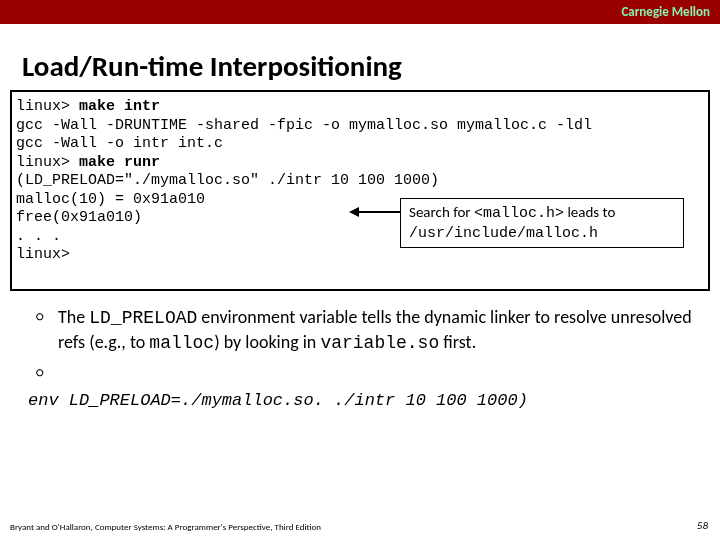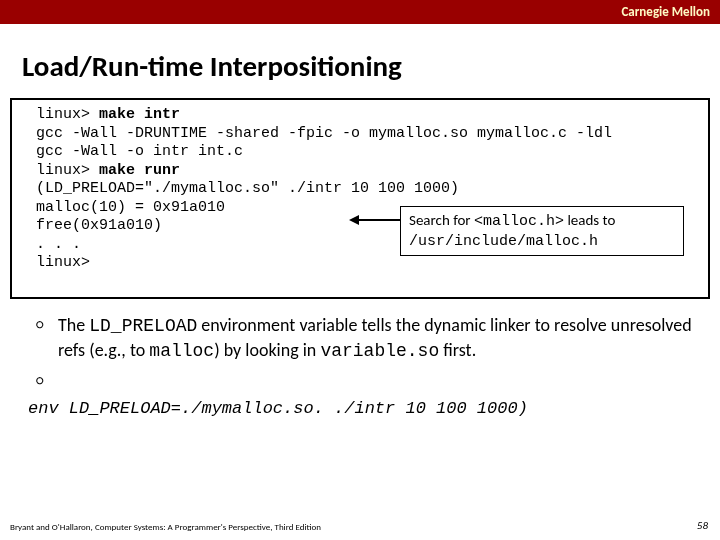--- a/index.html
+++ b/index.html
@@ -8,37 +8,37 @@
     width: 720px;
     height: 540px;
     font-family: Calibri, Arial, sans-serif;
     background: #fff;
     position: relative;
     overflow: hidden;
   }
   .topbar {
     background: #990000;
     height: 24px;
-    color: #fef9c3;
+    color: #86efac;
     font-weight: bold;
     font-size: 13px;
     text-align: right;
     padding-right: 10px;
     line-height: 24px;
   }
   .title {
     font-size: 29px;
     font-weight: bold;
     color: #000;
     padding: 24px 0 6px 22px;
   }
   .codebox {
     border: 2px solid #000;
-    margin: 8px 10px 0 10px;
-    padding: 6px 24px;
+    margin: 0 10px 0 10px;
+    padding: 6px 4px;
     font-family: "Courier New", monospace;
     font-size: 15px;
     line-height: 18.5px;
     white-space: pre;
     position: relative;
   }
   .callout {
     position: absolute;
     right: 24px;
     top: 106px;

